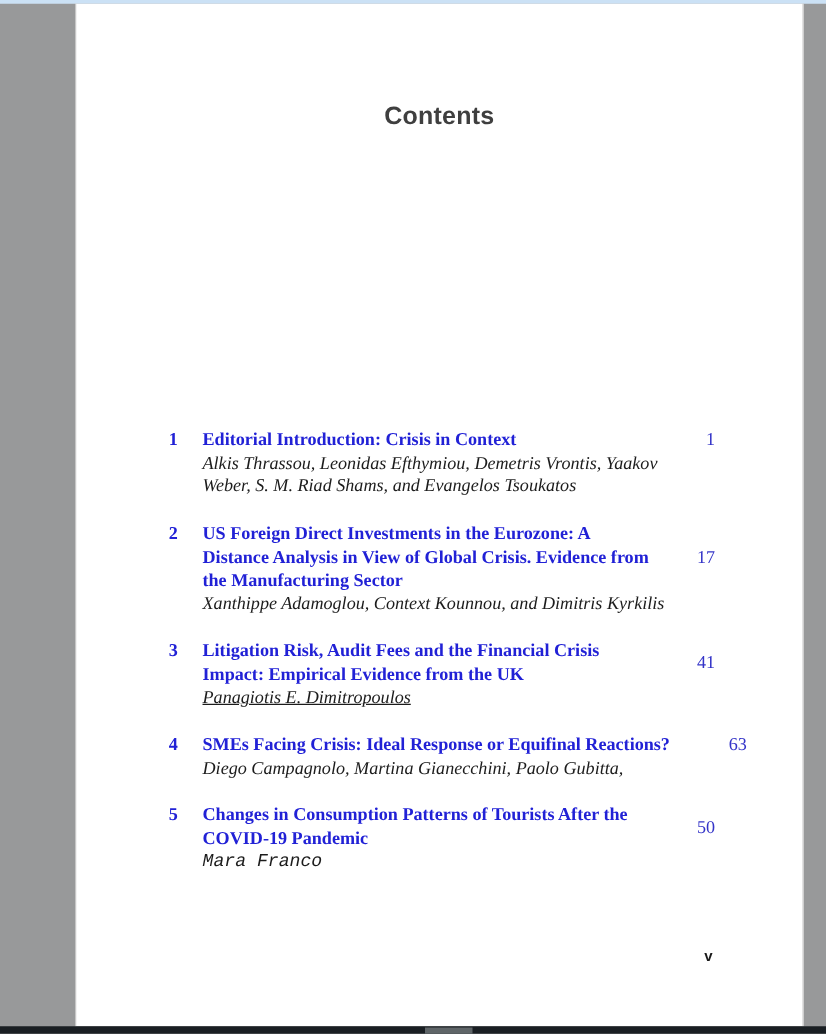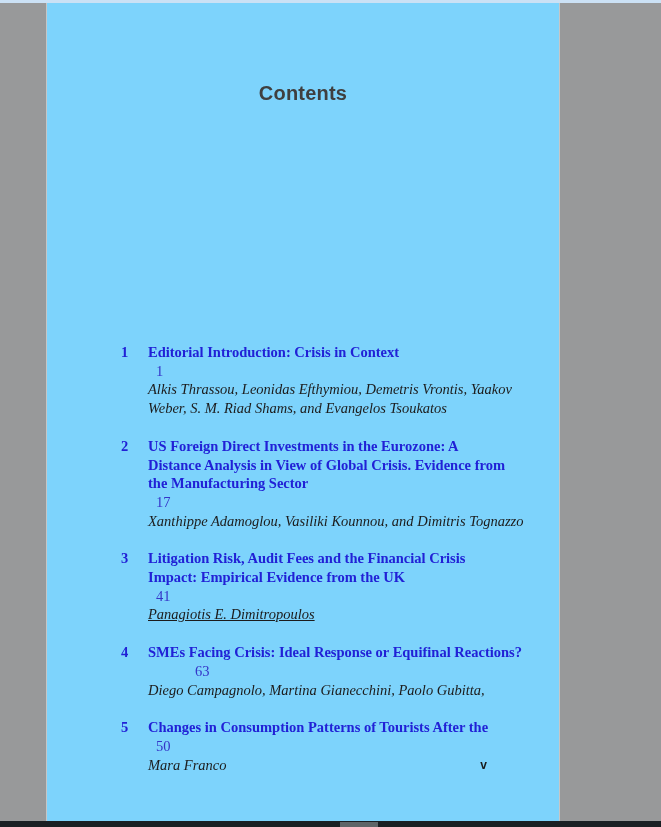--- a/index.html
+++ b/index.html
@@ -23,23 +23,23 @@
     background: #1a1f23;
   }
   .bottom-bar .thumb {
     position: absolute; left: 340px; top: 1px;
     width: 38px; height: 5px;
     background: #5f6568;
   }
 
   
   .page {
-    position: absolute; left: 46px; top: 3px;
-    width: 514px; height: 818px;
-    background: #7dd3fc;
+    position: absolute; left: 60px; top: 3px;
+    width: 583px; height: 818px;
+    background: #ffffff;
     border-left: 1px solid #c6c6c6;
     border-right: 1px solid #c6c6c6;
   }
 
   .heading {
     position: absolute; left: 0; top: 79px;
     width: 100%;
     text-align: center;
     font-family: "Liberation Sans", sans-serif;
     font-weight: bold;
@@ -61,22 +61,21 @@
   .entry .num {
     width: 27px;
     flex: 0 0 27px;
     font-weight: bold;
     color: #2121d6;
   }
   .entry .body { flex: 1 1 auto; min-width: 0; }
   .title-row {
     display: flex;
     justify-content: space-between;
-    align-items: flex-start;
-    flex-direction: column;
+    align-items: center;
   }
   .title { color: #2121d6; font-weight: bold; }
   .title .tline { white-space: nowrap; }
   .pageno {
     flex: 0 0 auto;
     margin-left: 8px;
     color: #3434c8;
     text-align: right;
   }
   .authors { color: #1c1c1c; font-style: italic; }
@@ -120,21 +119,21 @@
     <div class="body">
       <div class="title-row">
         <div class="title" style="color: rgb(33, 33, 214);">
               <div class="tline">US Foreign Direct Investments in the Eurozone: A</div>
               <div class="tline">Distance Analysis in View of Global Crisis. Evidence from</div>
               <div class="tline">the Manufacturing Sector</div>
             </div>
         <div class="pageno" style="color: rgb(52, 52, 200);">17</div>
       </div>
       <div class="authors" style="color: rgb(28, 28, 28);">
-            <div class="aline">Xanthippe Adamoglou, Vasiliki Kounnou, and Dimitris Tognazzo</div>
+            <div class="aline">Xanthippe Adamoglou, Context Kounnou, and Dimitris Kyrkilis</div>
           </div>
     </div>
   </div>
 
   <div class="entry">
     <div class="num" style="color: rgb(33, 33, 214);">3</div>
     <div class="body">
       <div class="title-row">
         <div class="title" style="color: rgb(33, 33, 214);">
               <div class="tline">Litigation Risk, Audit Fees and the Financial Crisis</div>
@@ -162,24 +161,25 @@
           </div>
     </div>
   </div>
 
   <div class="entry">
     <div class="num" style="color: rgb(33, 33, 214);">5</div>
     <div class="body">
       <div class="title-row">
         <div class="title" style="color: rgb(33, 33, 214);">
               <div class="tline">Changes in Consumption Patterns of Tourists After the</div>
+              <div class="tline">COVID-19 Pandemic</div>
             </div>
         <div class="pageno" style="color: rgb(52, 52, 200);">50</div>
       </div>
-      <div class="authors" style="color: rgb(28, 28, 28);">
+      <div class="authors" style="color: rgb(28, 28, 28); font-family: Liberation Mono, monospace;">
             <div class="aline">Mara Franco</div>
           </div>
     </div>
   </div>
 </div>
 
   <div class="folio">v</div>
 </div>
 
 <div class="bottom-bar" style="background: rgb(26, 31, 35);">

